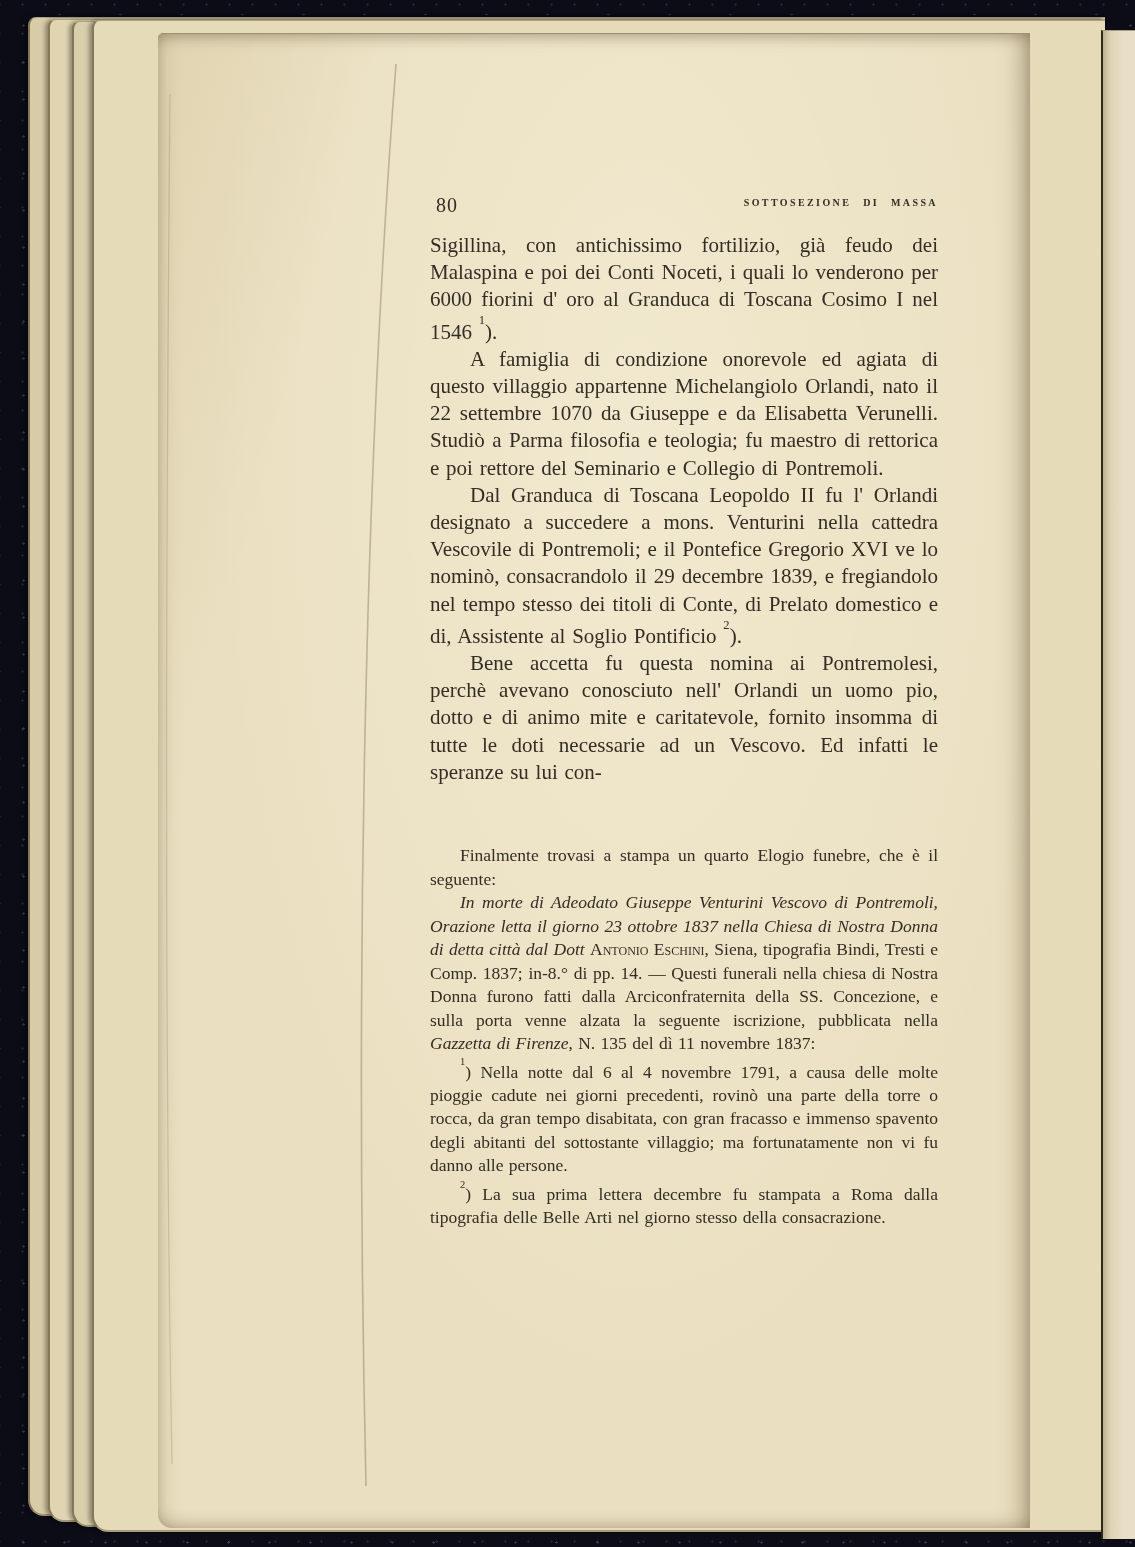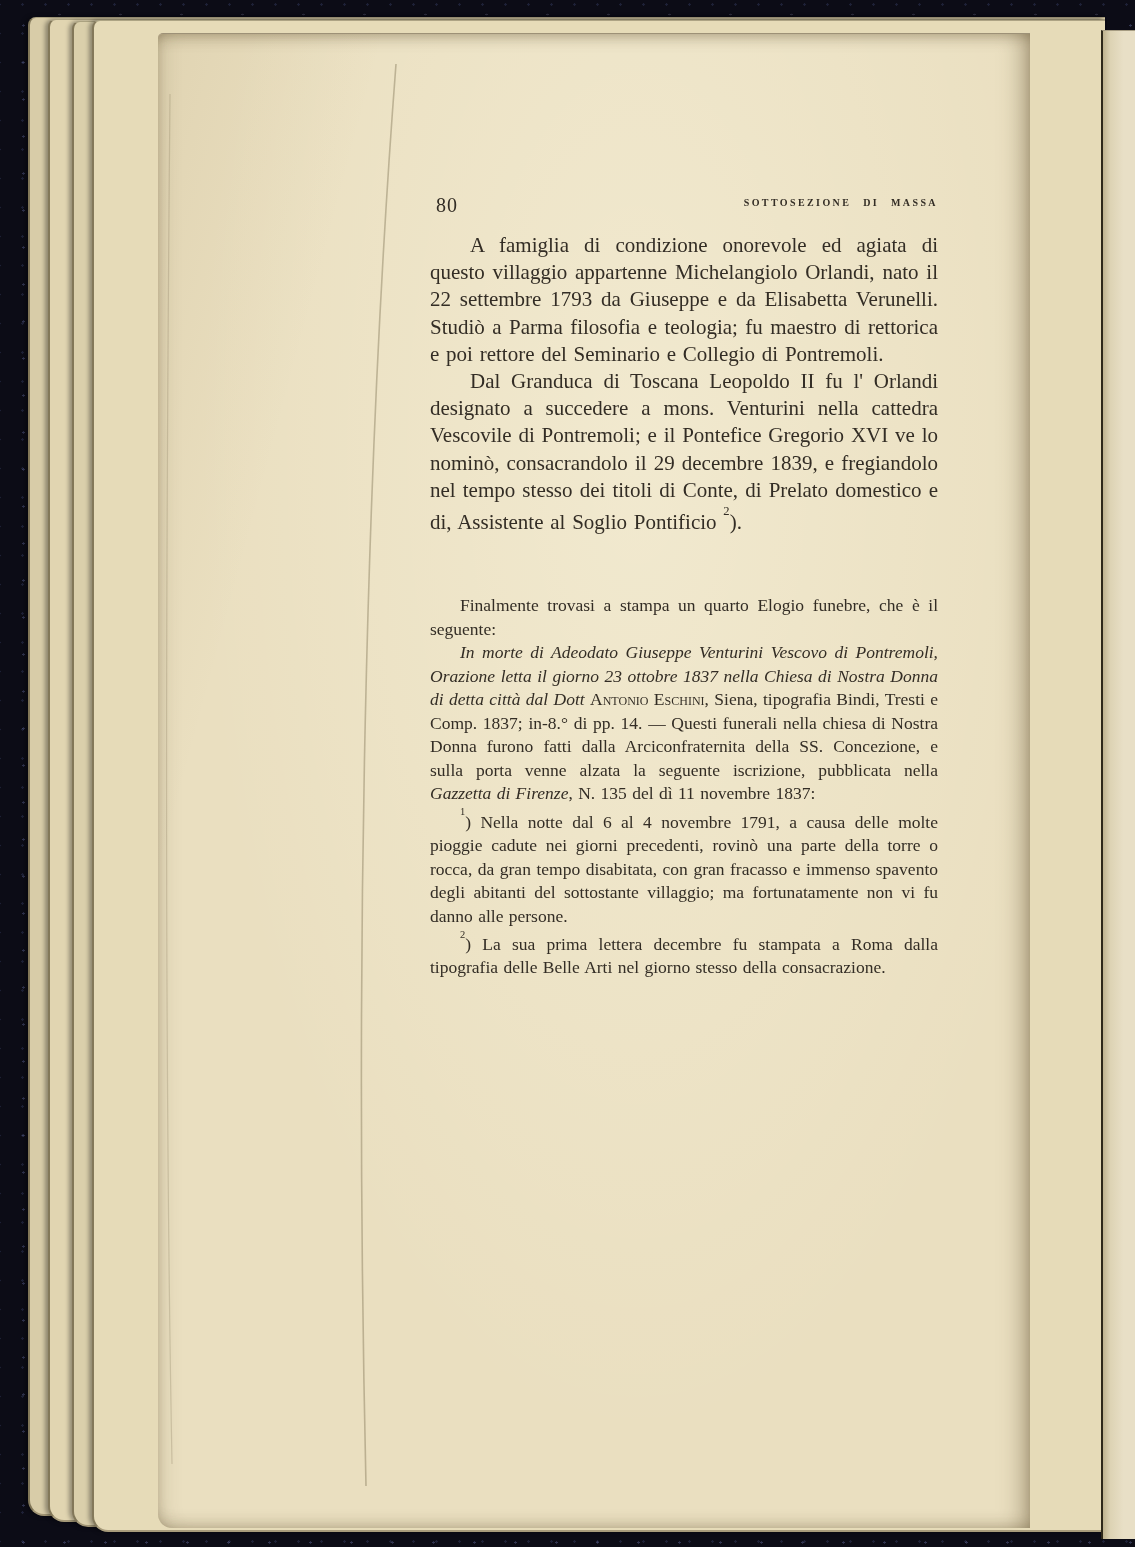--- a/index.html
+++ b/index.html
@@ -104,22 +104,24 @@
     </svg>
 
     <div class="content">
 
       <div class="page-header">
         <span class="page-number">80</span>
         <span class="running-title">SOTTOSEZIONE DI MASSA</span>
       </div>
 
       <div class="body-text">
-        <p class="ind">A famiglia di condizione onorevole ed agiata di questo villaggio appartenne Michelangiolo Orlandi, nato il 22 settembre 1793 da Giuseppe e da Elisabetta Verunelli. Studiò a Parma filosofia e teologia; fu maestro di rettorica e poi rettore del Seminario e Collegio di Pontremoli.</p>
+        <p><span>Sigillina, con antichissimo fortilizio, già feudo dei Malaspina e poi dei Conti Noceti, i quali lo venderono per 6000 fiorini d' oro al Granduca di Toscana Cosimo I nel 1546 </span><sup class="fnref">1</sup><span>).</span></p>
+        <p class="ind">A famiglia di condizione onorevole ed agiata di questo villaggio appartenne Michelangiolo Orlandi, nato il 22 settembre 1070 da Giuseppe e da Elisabetta Verunelli. Studiò a Parma filosofia e teologia; fu maestro di rettorica e poi rettore del Seminario e Collegio di Pontremoli.</p>
         <p class="ind"><span>Dal Granduca di Toscana Leopoldo II fu l' Orlandi designato a succedere a mons. Venturini nella cattedra Vescovile di Pontremoli; e il Pontefice Gregorio XVI ve lo nominò, consacrandolo il 29 decembre 1839, e fregiandolo nel tempo stesso dei titoli di Conte, di Prelato domestico e di, Assistente al Soglio Pontificio </span><sup class="fnref">2</sup><span>).</span></p>
+        <p class="ind">Bene accetta fu questa nomina ai Pontremolesi, perchè avevano conosciuto nell' Orlandi un uomo pio, dotto e di animo mite e caritatevole, fornito insomma di tutte le doti necessarie ad un Vescovo. Ed infatti le speranze su lui con-</p>
       </div>
 
       <div class="footnotes">
         <p class="find">Finalmente trovasi a stampa un quarto Elogio funebre, che è il seguente:</p>
         <p class="find"><span class="it">In morte di Adeodato Giuseppe Venturini Vescovo di Pontremoli, Orazione letta il giorno 23 ottobre 1837 nella Chiesa di Nostra Donna di detta città dal Dott </span><span class="sc">Antonio Eschini</span><span>, Siena, tipografia Bindi, Tresti e Comp. 1837; in-8.° di pp. 14. — Questi funerali nella chiesa di Nostra Donna furono fatti dalla Arciconfraternita della SS. Concezione, e sulla porta venne alzata la seguente iscrizione, pubblicata nella </span><span class="it">Gazzetta di Firenze</span><span>, N. 135 del dì 11 novembre 1837:</span></p>
         <p class="find"><sup class="fnref">1</sup><span>) Nella notte dal 6 al 4 novembre 1791, a causa delle molte pioggie cadute nei giorni precedenti, rovinò una parte della torre o rocca, da gran tempo disabitata, con gran fracasso e immenso spavento degli abitanti del sottostante villaggio; ma fortunatamente non vi fu danno alle persone.</span></p>
         <p class="find"><sup class="fnref">2</sup><span>) La sua prima lettera decembre fu stampata a Roma dalla tipografia delle Belle Arti nel giorno stesso della consacrazione.</span></p>
       </div>
 
     </div>

